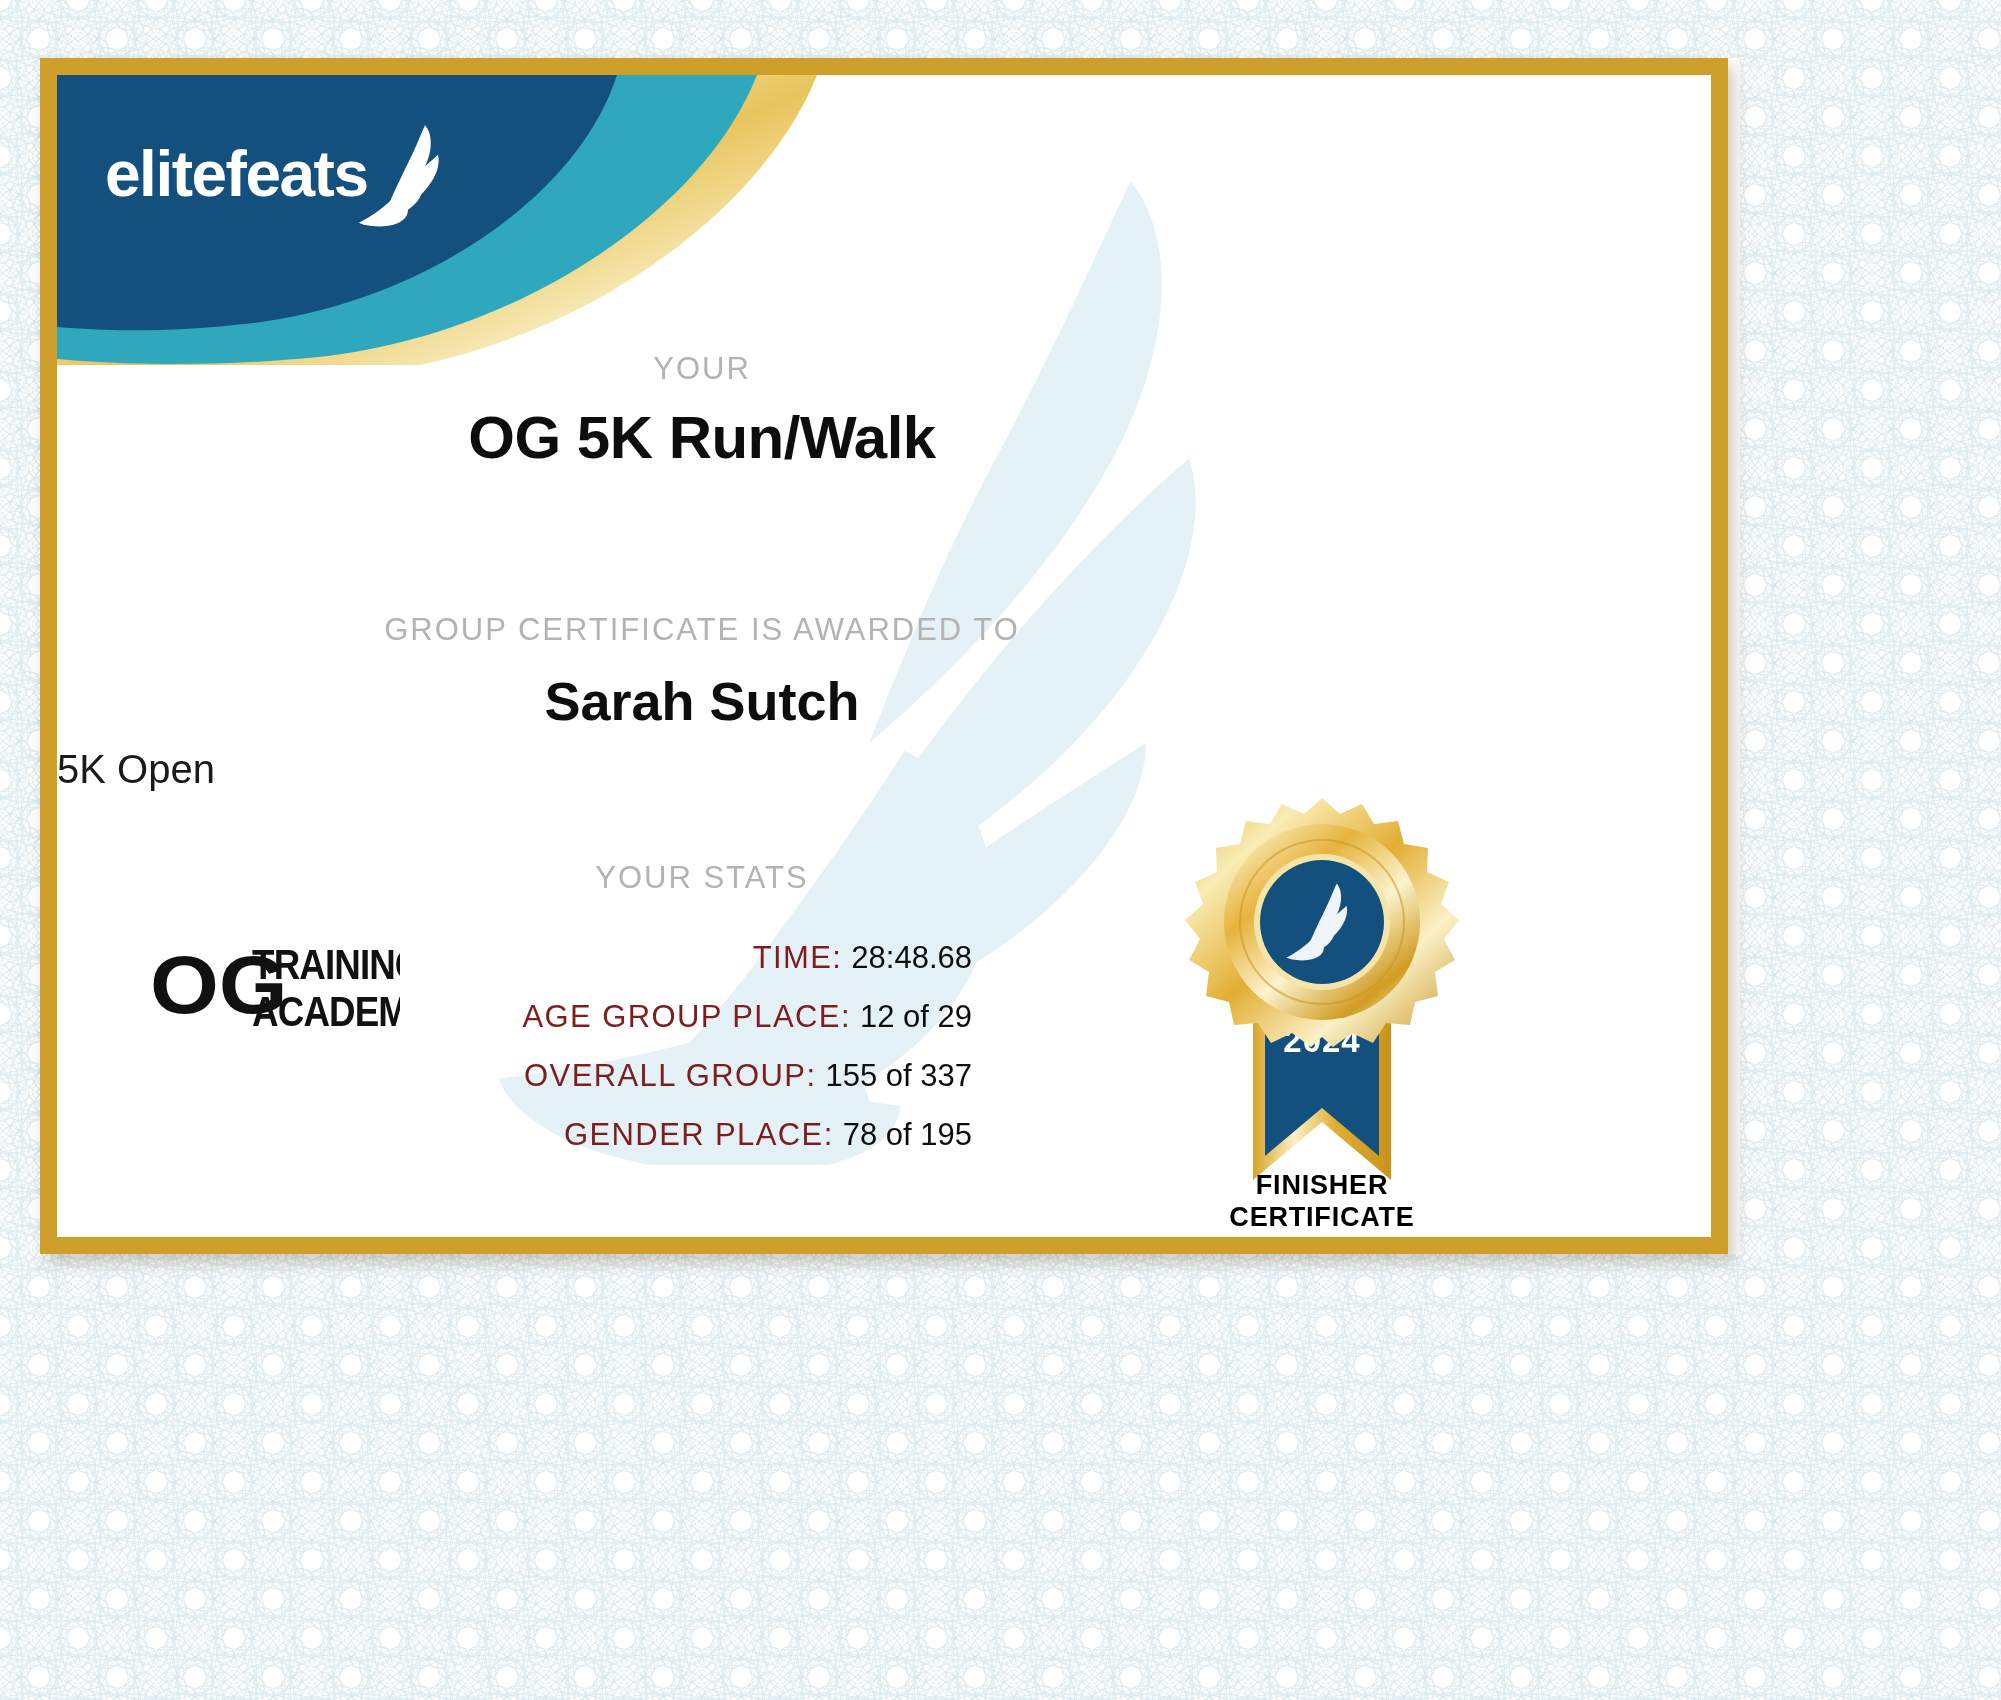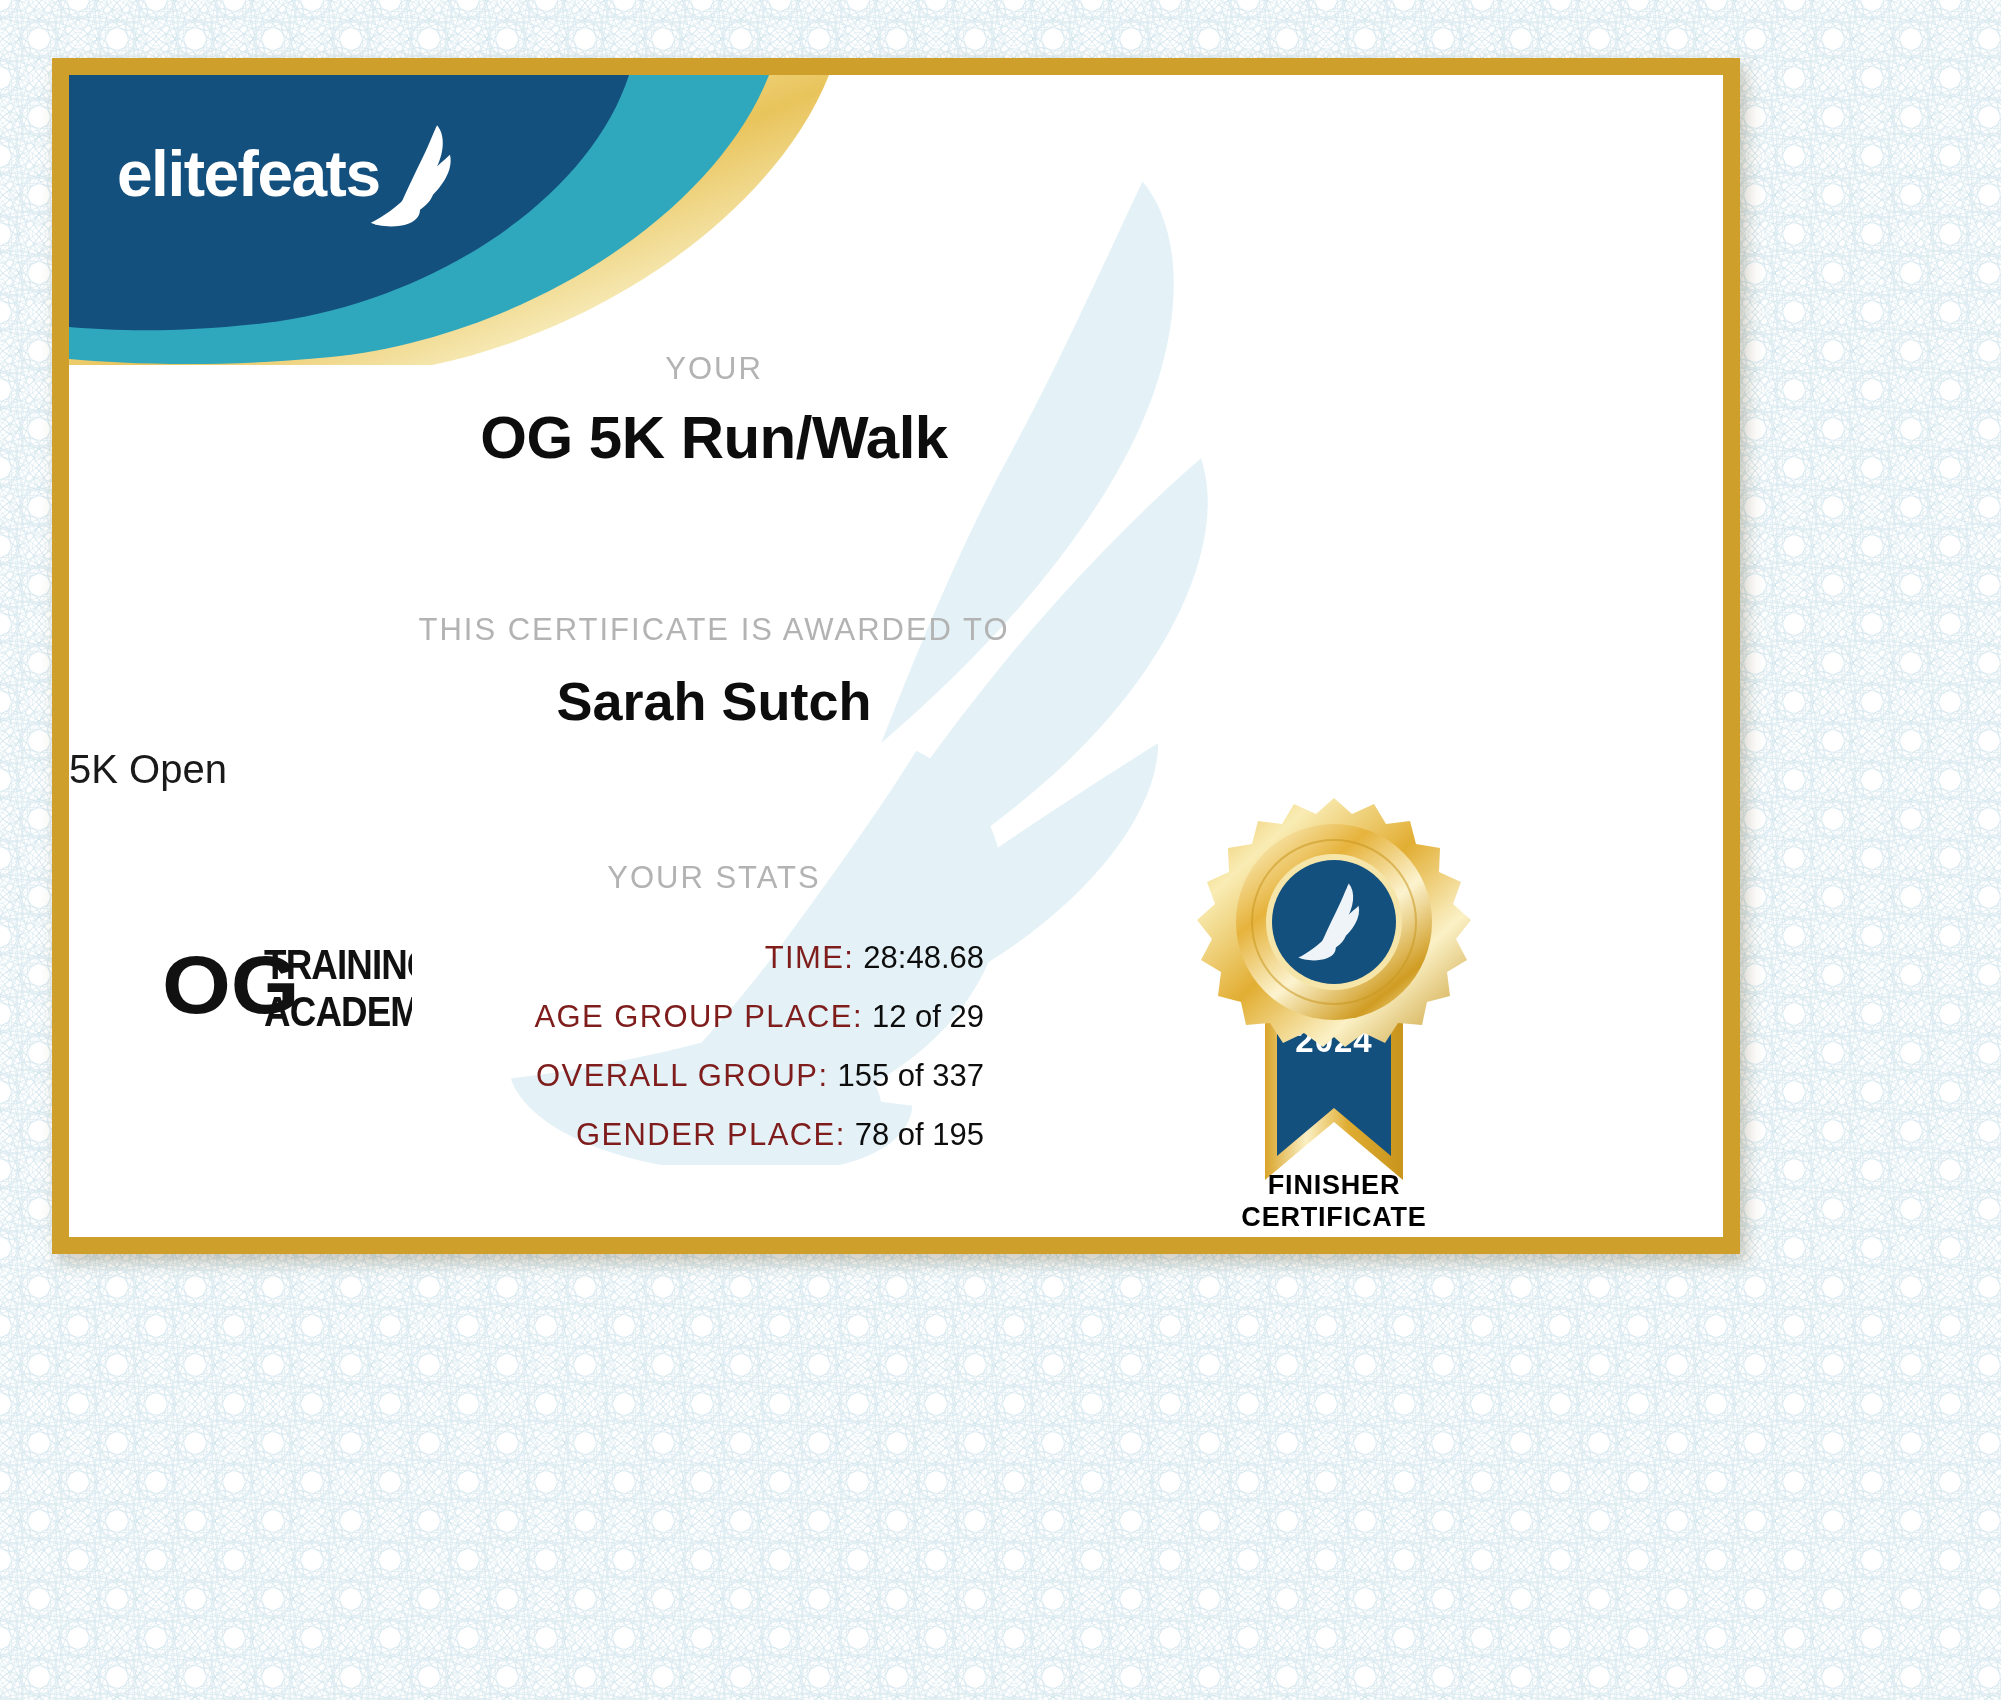--- a/index.html
+++ b/index.html
@@ -20,21 +20,21 @@
   #guilloche {
     position: absolute;
     left: 0; top: 0;
     width: 2001px;
     height: 1700px;
   }
 
   
   #gold-frame {
     position: absolute;
-    left: 52px;
+    left: 40px;
     top: 58px;
     width: 1688px;
     height: 1196px;
     background: #cf9f2c;
     box-shadow: 6px 8px 16px rgba(90,80,40,0.30);
   }
   #card {
     position: absolute;
     left: 17px;
     top: 17px;
@@ -306,21 +306,21 @@
                      C14 112 6 110 2 108 C14 102 32 90 44 76 Z"></path>
           </g>
         </svg>
       </div>
 
       <div id="content">
 
         <div class="sect-event-label label-muted">YOUR</div>
         <div class="sect-event-title">OG 5K Run/Walk</div>
 
-        <div class="sect-awarded-label label-muted">THIS CERTIFICATE IS AWARDED TO</div>
+        <div class="sect-awarded-label label-muted">GROUP CERTIFICATE IS AWARDED TO</div>
         <div class="sect-recipient">Sarah Sutch</div>
         <div class="sect-division">5K Open</div>
 
         <div class="sect-stats-label label-muted">YOUR STATS</div>
 
         <div id="stats-list">
           <div class="stat-row">
             <span class="stat-key">TIME:</span><span class="stat-val">28:48.68</span>
           </div>
           <div class="stat-row">

